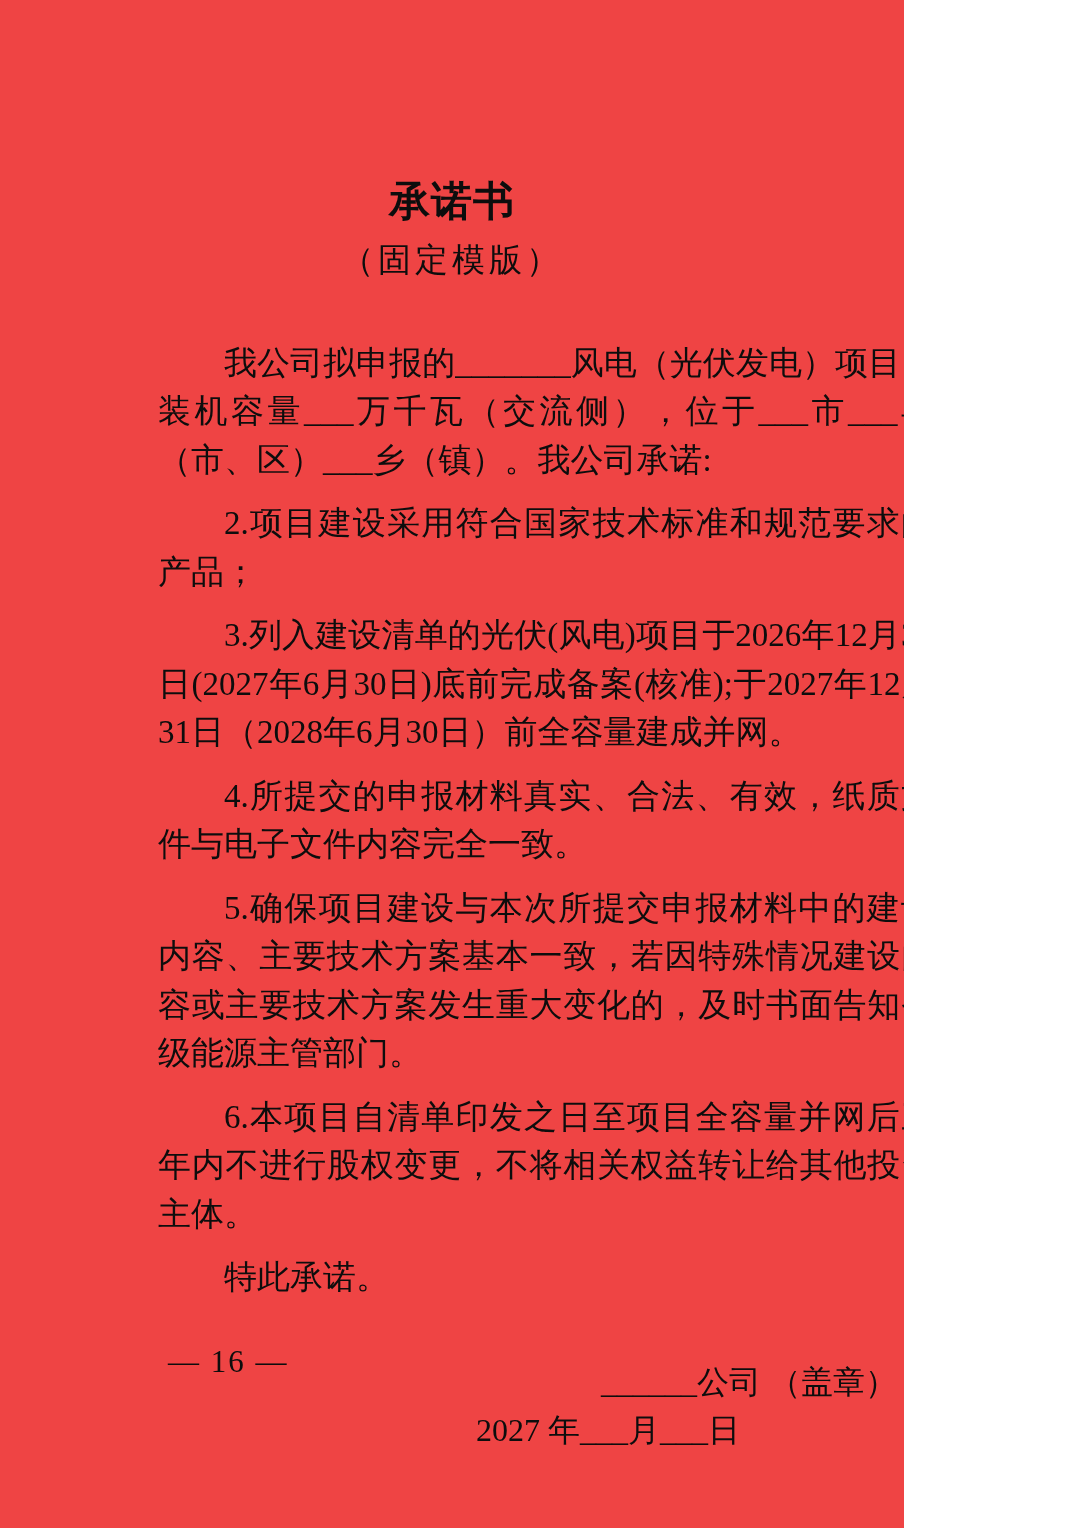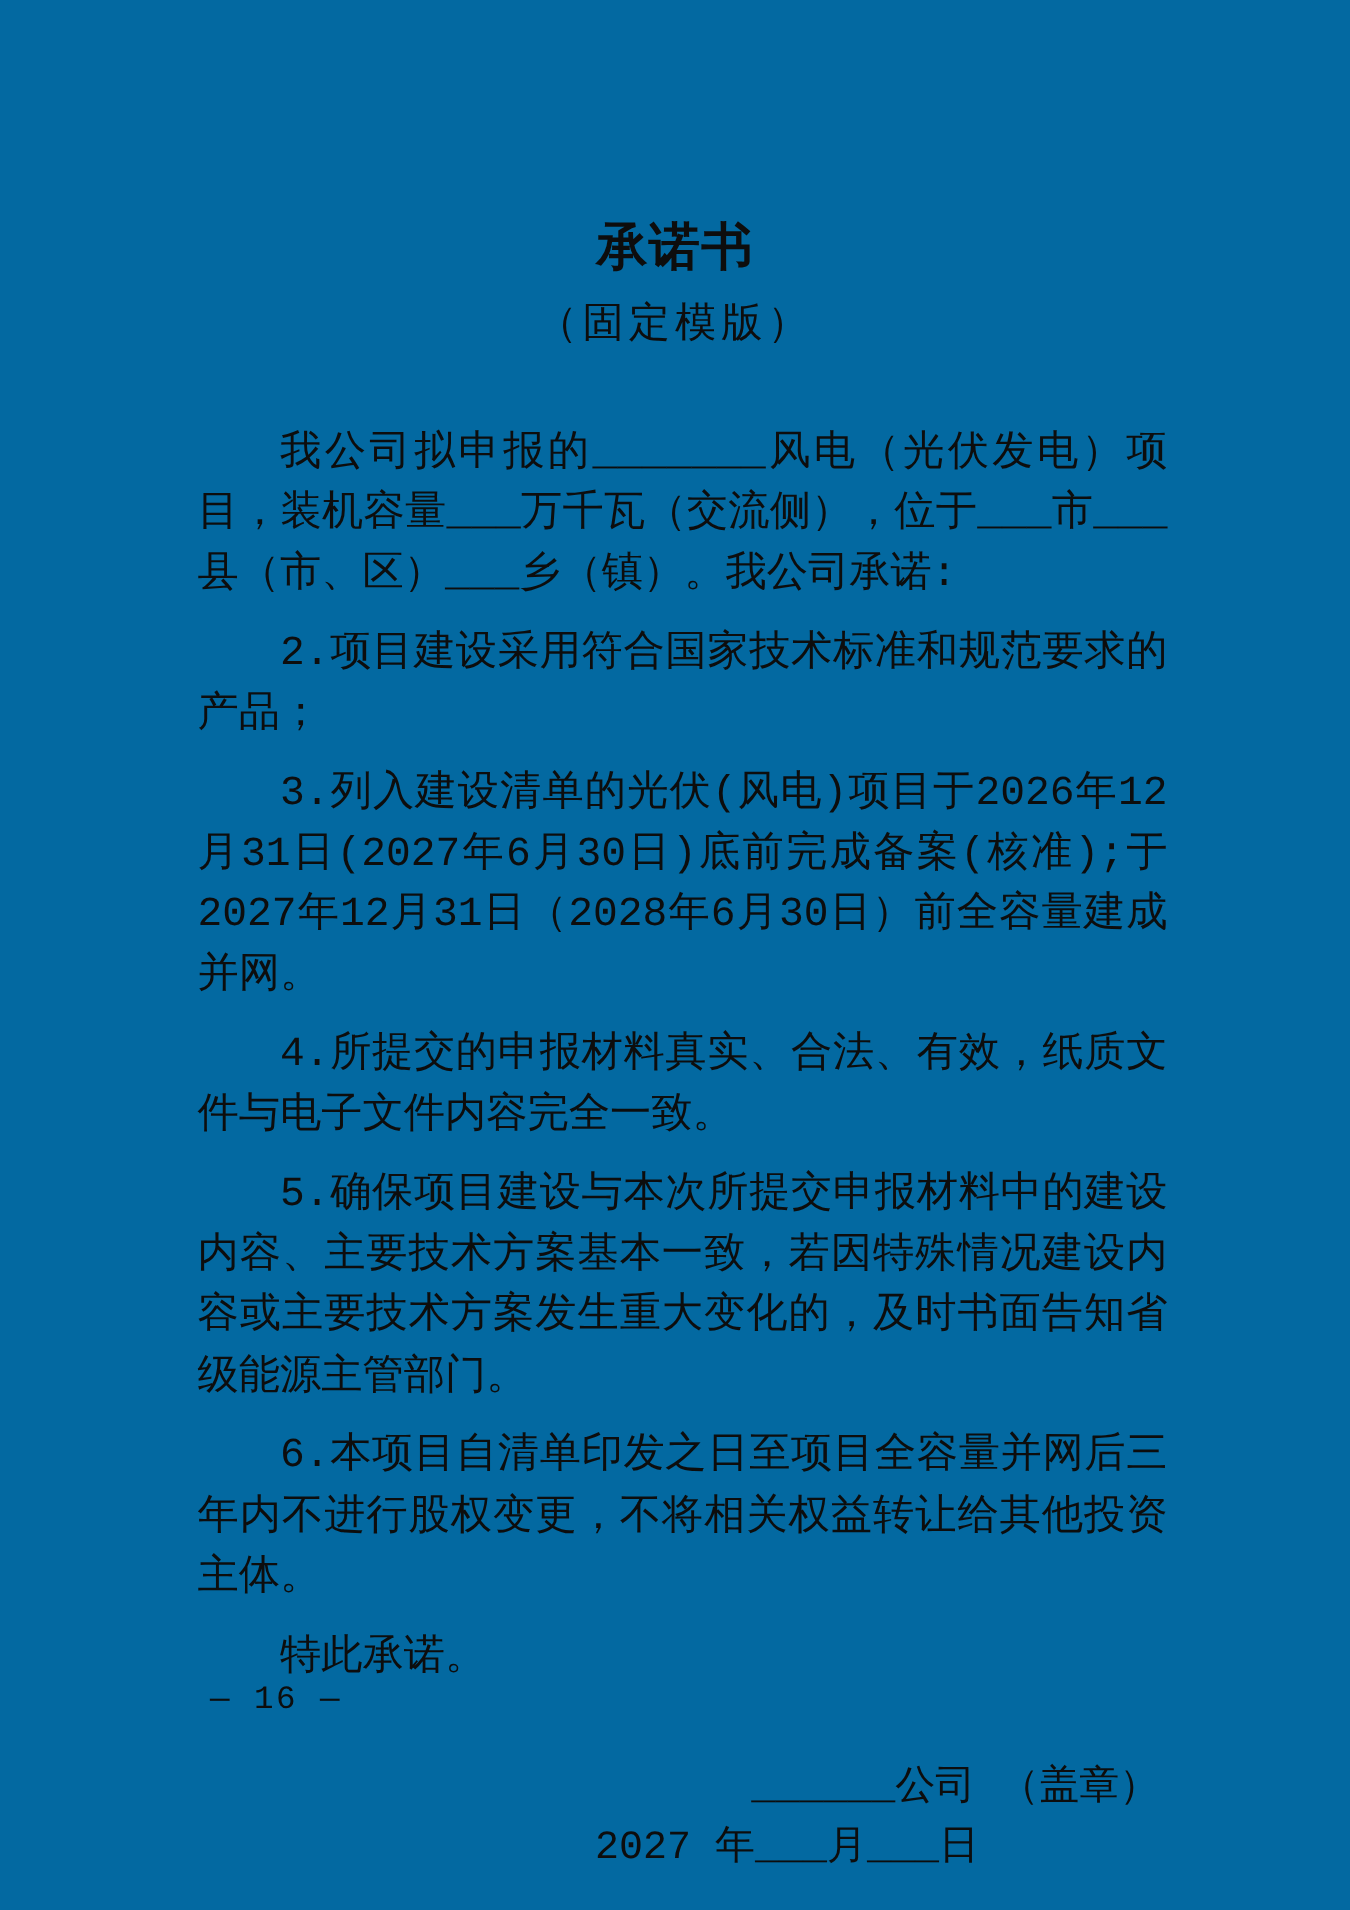--- a/index.html
+++ b/index.html
@@ -2,25 +2,25 @@
 <html><head>
 <meta charset="utf-8">
 <style>
   html, body {
     margin: 0;
     padding: 0;
     background: #ffffff;
   }
   .page {
     position: relative;
-    width: 1080px;
+    width: 904px;
     height: 1528px;
-    background: #0369a1;
+    background: #ef4444;
     color: #0d0d0d;
-    font-family: Liberation Mono, monospace;
+    font-family: Liberation Serif, serif;
     overflow: hidden;
   }
   .doc-title {
     margin: 0;
     padding-top: 178px;
     text-align: center;
     font-size: 41px;
     font-weight: 700;
     letter-spacing: 1px;
     line-height: 1.15;
@@ -53,21 +53,21 @@
   .sig-company {
     margin-left: 573px;
   }
   .sig-date {
     margin-left: 448px;
   }
   .page-number {
     position: absolute;
     left: 168px;
     top: 1344px;
-    font-size: 26px;
+    font-size: 31px;
     letter-spacing: 2px;
   }
 </style>
 </head>
 <body>
 
 <div class="page">
 
   <h1 class="doc-title">承诺书</h1>
 

